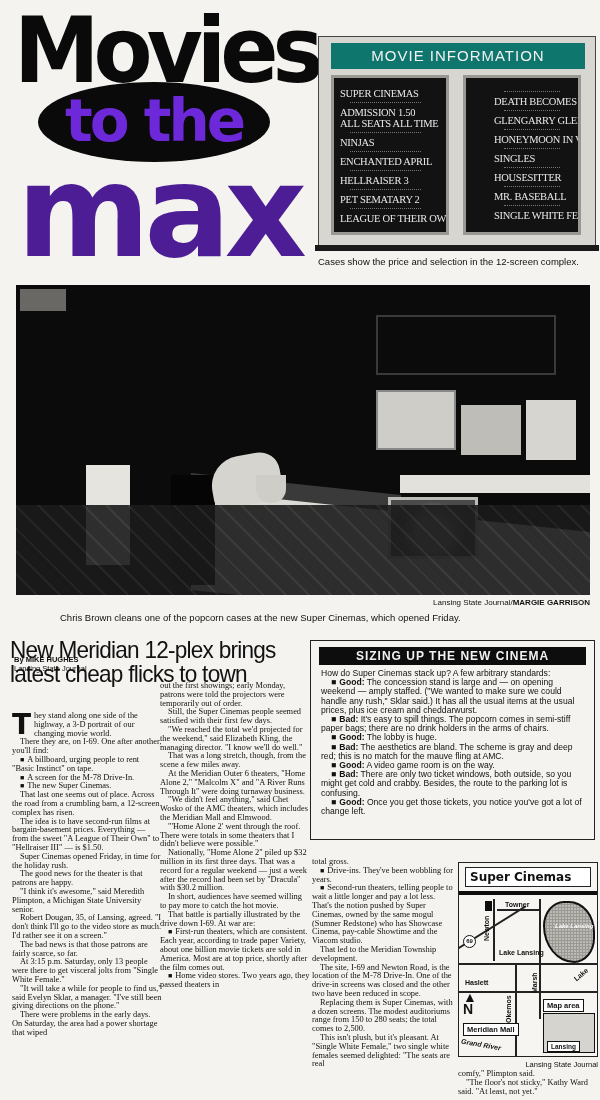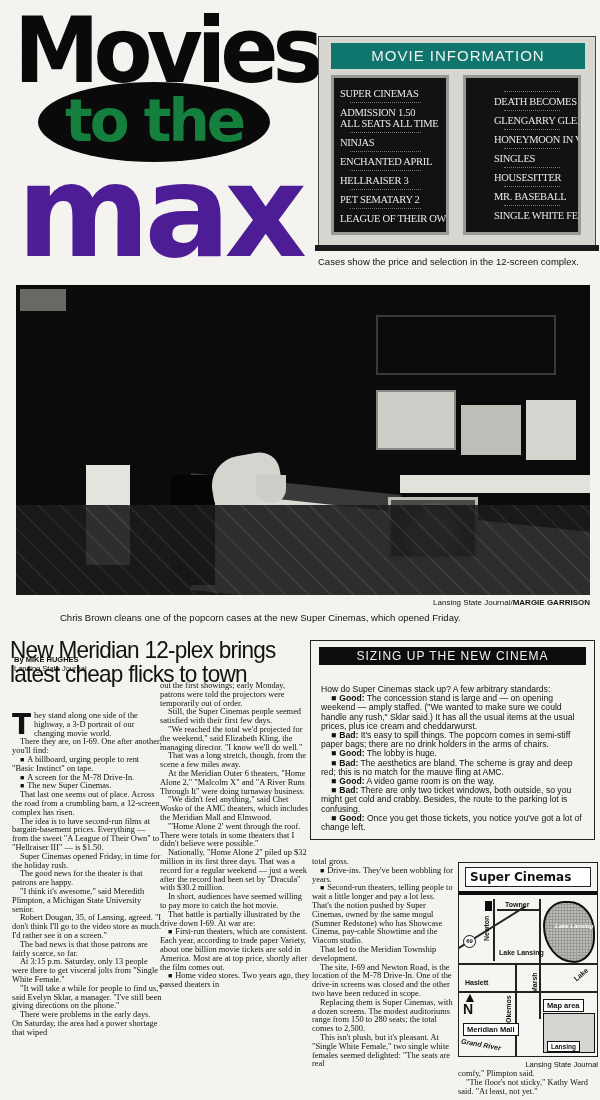--- a/index.html
+++ b/index.html
@@ -10,21 +10,21 @@
 
   
   .mast { left: 14px; top: 4px; width: 290px; height: 262px; }
   .mast .m1 { position:absolute; left:0; top:0; width:290px; text-align:center;
     font-family:"DejaVu Sans", sans-serif; font-weight:900; font-size:86px; line-height:92px;
     letter-spacing:-6px; color:#0a0a0a; transform:scaleY(1.05); }
   .mast .oval { position:absolute; left:24px; top:78px; width:232px; height:80px;
     background:#0a0a0a; border-radius:50%; }
   .mast .m2 { position:absolute; left:24px; top:82px; width:232px; text-align:center;
     font-family:"DejaVu Sans", sans-serif; font-weight:900; font-size:58px; line-height:70px;
-    letter-spacing:-3px; color:#15803d; }
+    letter-spacing:-3px; color:#6d28d9; }
   .mast .m3 { position:absolute; left:0; top:148px; width:290px; text-align:center;
     font-family:"DejaVu Sans", sans-serif; font-weight:900; font-size:128px; line-height:120px;
     letter-spacing:-6px; color:#4c1d95; }
 
   
   .board { left: 318px; top: 36px; width: 278px; height: 210px; background:#d8d6d0;
     border:1px solid #444; }
   .board .title { position:absolute; left:12px; top:6px; width:254px; height:26px; background:#0f766e;
     color:#f1f1f1; font-family:"Liberation Sans", sans-serif; font-size:15px; text-align:center;
     line-height:26px; letter-spacing:1px; }
@@ -77,22 +77,22 @@
   .col p { text-indent: 8px; }
   .col p.noind { text-indent: 0; }
   .col .bul::before { content: "\25A0"; font-size:7px; margin-right:3px; }
   .col1 { left: 12px; top: 712px; width: 150px; }
   .col2 { left: 160px; top: 682px; width: 150px; }
   .col3 { left: 312px; top: 858px; width: 142px; }
   .dropcap { float:left; font-family:"DejaVu Sans", sans-serif; font-weight:900; font-size:28px; line-height:24px; margin:1px 3px 0 0; }
 
   
   .sidebar { left: 310px; top: 640px; width: 285px; height: 200px; border:1px solid #222; padding:6px 10px 0 10px; }
-  .sidebar .bar { background:#0d0d0d; color:#f1f1f1; font-family:"Liberation Sans", sans-serif; font-weight:normal;
-    font-size:12px; letter-spacing:1px; text-align:center; height:18px; line-height:18px; margin:0 -2px 20px -2px; }
+  .sidebar .bar { background:#0d0d0d; color:#f1f1f1; font-family:"Liberation Sans", sans-serif; font-weight:bold;
+    font-size:12px; letter-spacing:1px; text-align:center; height:18px; line-height:18px; margin:0 -2px 4px -2px; }
   .sidebar .txt { font-family:"Liberation Sans", sans-serif; font-size:8.6px; line-height:9.2px; }
   .sidebar .item { text-indent: 10px; }
   .sidebar .item::before { content:"\25A0"; margin-right:3px; }
   .sidebar .item b { font-weight:bold; }
 
   
   .map { left: 458px; top: 862px; width: 140px; height: 195px; border:1px solid #222; background:#f6f5f1; overflow:hidden; }
   .map .mhead { position:absolute; left:6px; top:4px; width:126px; height:20px; border:1px solid #222; background:#fff;
     font-family:"DejaVu Sans", sans-serif; font-weight:bold; font-size:12px; line-height:18px; padding-left:4px; }
   .map .mrule { position:absolute; left:0; top:28px; width:140px; height:4px; background:#0d0d0d; }

